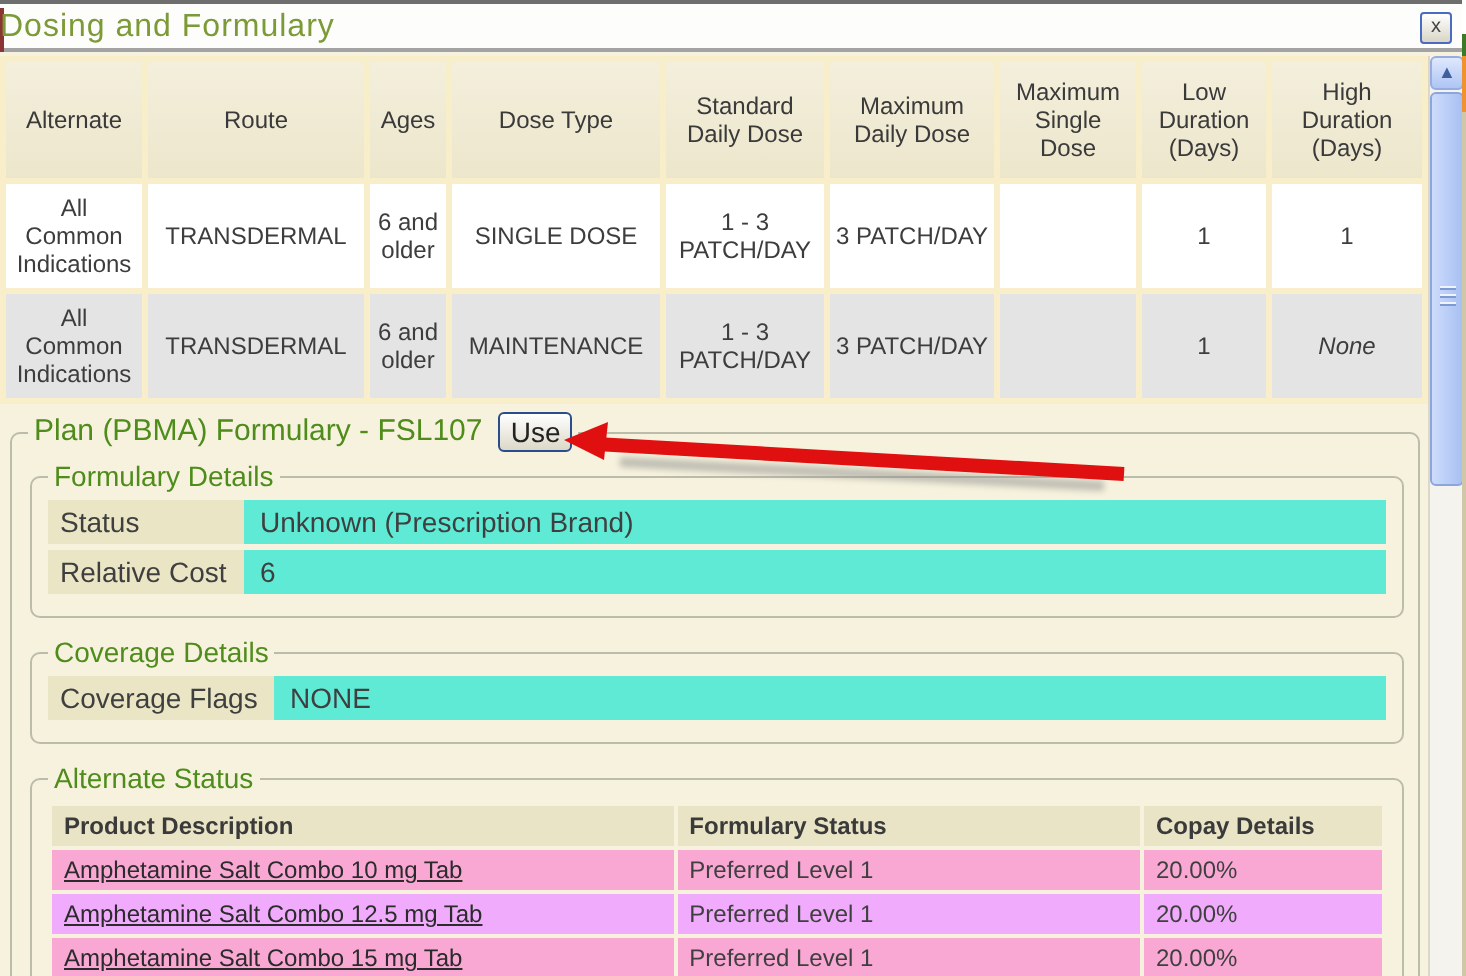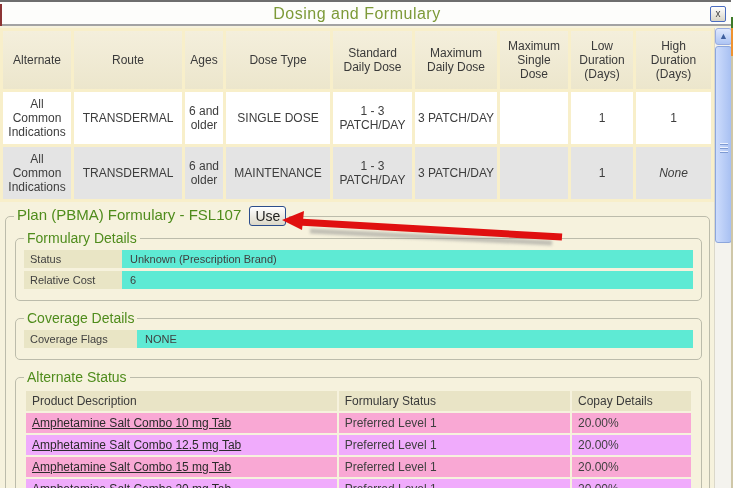--- a/index.html
+++ b/index.html
@@ -9,21 +9,21 @@
     background:#f6f2dd;
   }
   
   .titlebar{
     position:absolute;left:0;top:0;width:733px;height:26px;
     background:#fdfdfb;border-top:2px solid #6e6e6e;border-bottom:2px solid #a3a3a3;
     box-sizing:border-box;
   }
   .title-red-sliver{position:absolute;left:0;top:2px;width:2px;height:22px;background:#8c3434;}
   .page-title{
-    position:absolute;left:0;top:3px;width:714px;text-align:center;
+    position:absolute;left:0;top:3px;width:714px;text-align:left;
     font-size:16px;color:#7d9a38;letter-spacing:0.5px;
   }
   .close-btn{
     position:absolute;top:4px;right:7px;width:16px;height:16px;
     border:1px solid #4a6cc0;border-radius:2px;
     background:linear-gradient(#ffffff,#d9d5c6);
     font-size:10px;line-height:14px;text-align:center;color:#444;
     box-sizing:border-box;cursor:default;
   }
   
@@ -53,32 +53,32 @@
   fieldset.inner{margin:2px 1px 9px 1px;}
   legend{color:#4f8c1c;font-size:14px;padding:0 3px;}
   legend.plan{font-size:15px;}
   .use-btn{
     font-family:"Liberation Sans", sans-serif;
     font-size:14px;color:#222;padding:1px 5px;margin-left:4px;
     border:1px solid #2b4d8c;border-radius:3px;
     background:linear-gradient(#ffffff,#dcd8c8);
     vertical-align:middle;cursor:default;
   }
-  .kv-row{display:flex;margin:0 0 3px 0;font-size:11px;}
+  .kv-row{display:flex;margin:0 0 3px 0;font-size:14px;}
   .kv-label{background:#e9e5c5;color:#3f3f3f;padding:3px 6px;box-sizing:border-box;flex:0 0 auto;}
   .kv-label.w1{width:98px;}
   .kv-label.w2{width:113px;}
   .kv-value{background:#5eead4;color:#3f3f3f;padding:3px 8px;flex:1 1 auto;}
   
   table.alt{
     width:100%;border-collapse:separate;border-spacing:2px;font-size:12px;color:#3f3f3f;
     table-layout:fixed;
   }
   table.alt th{
-    background:#e9e4c6;font-weight:normal;text-align:left;padding:3px 6px;color:#3a3a3a;
+    background:#e9e4c6;font-weight:bold;text-align:left;padding:3px 6px;color:#3a3a3a;
   }
   table.alt td{padding:3px 6px;}
   tr.alt-white td{background:#f9a8d4;}
   tr.alt-gray td{background:#f0abfc;}
   col.a0{width:47%}col.a1{width:35%}col.a2{width:18%}
   a.product-link{color:#2b2b2b;text-decoration:underline;cursor:pointer;}
   
   .arrow-svg{position:absolute;left:270px;top:203px;pointer-events:none;}
   
   .scrollbar{

